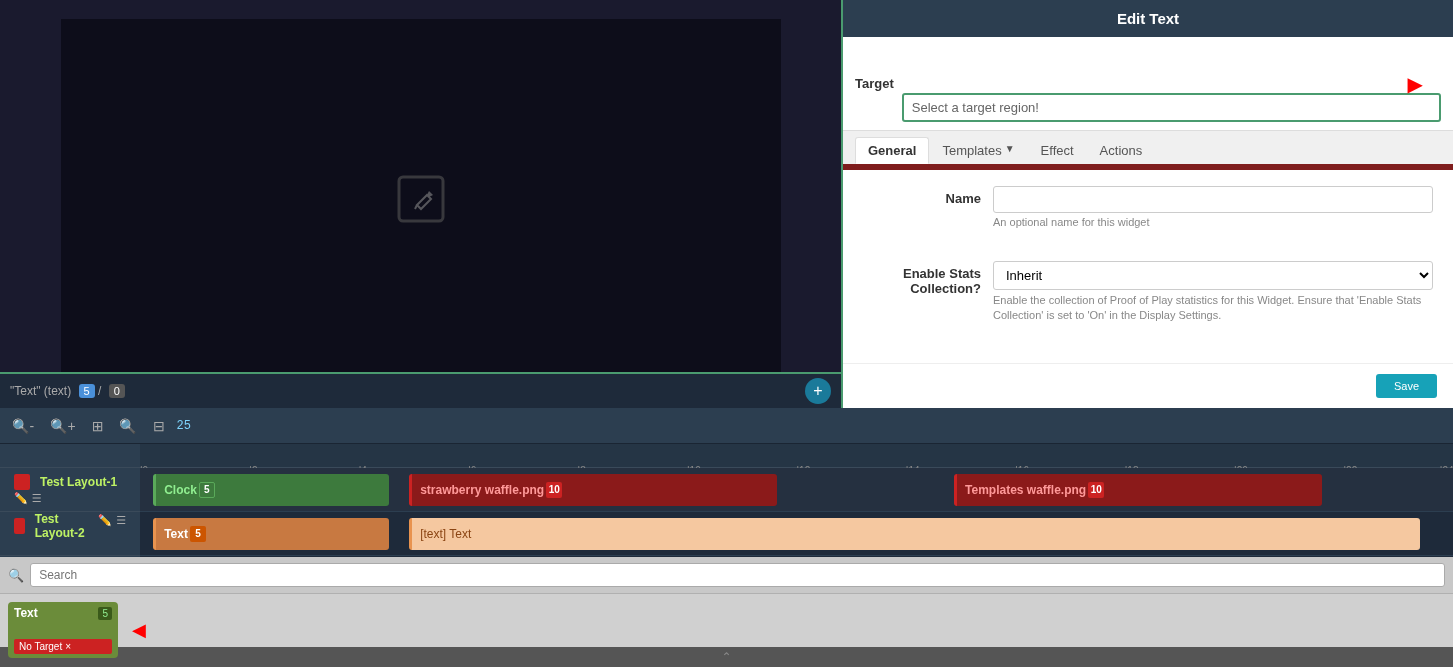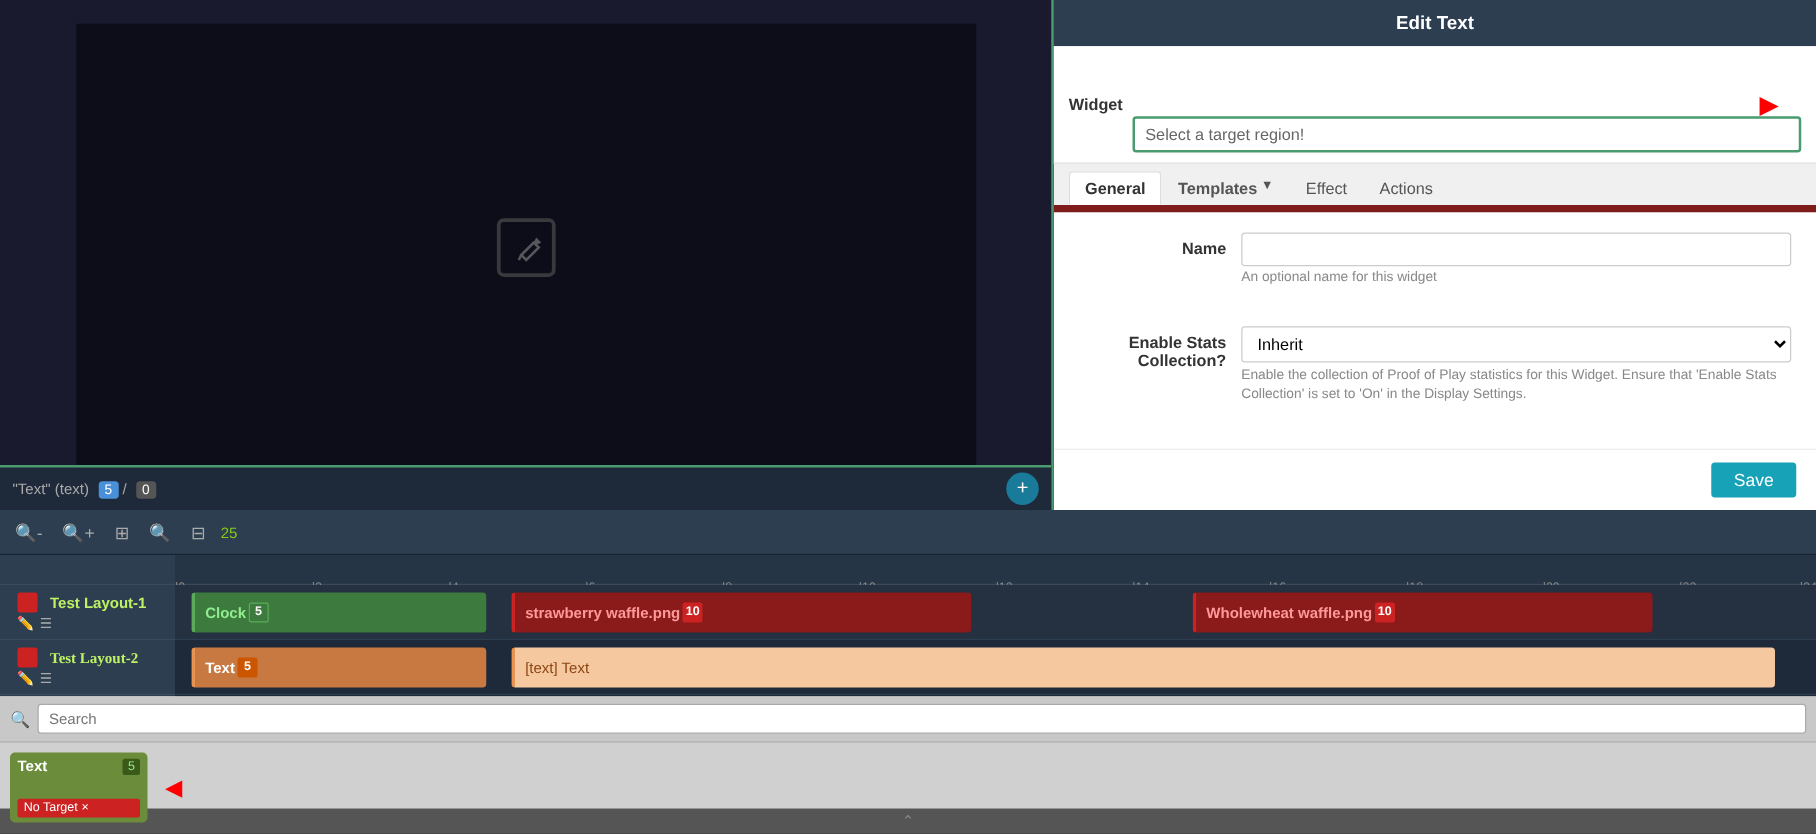--- a/index.html
+++ b/index.html
@@ -21,44 +21,44 @@
     .edit-panel-header { background: #2c3e50; color: white; text-align: center; padding: 10px; font-size: 15px; font-weight: bold; }
     .target-row { display: flex; align-items: center; padding: 8px 12px; background: #fff; border-bottom: 1px solid #ddd; position: relative; }
     .target-label { font-weight: bold; margin-right: 8px; color: #333; font-size: 13px; }
     .target-select { flex: 1; padding: 5px 8px; border: 2px solid #4a9b6f; border-radius: 3px; font-size: 13px; color: #666; appearance: none; background: white; margin-top: 48px; }
     .target-arrow { position: absolute; right: 30px; top: 50%; transform: translateY(-50%); color: red; font-size: 20px; }
 
     
     .tabs-row { display: flex; padding: 6px 12px 0; background: #f0f0f0; border-bottom: 6px solid #7f1d1d; }
     .tab { padding: 5px 12px; cursor: pointer; font-size: 13px; color: #555; border: 1px solid transparent; border-radius: 3px 3px 0 0; }
     .tab.active { background: white; border-color: #ddd; border-bottom-color: white; color: #333; font-weight: bold; }
-    .tab-dropdown { display: flex; align-items: flex-start; gap: 3px; font-weight: bold; }
+    .tab-dropdown { display: flex; align-items: flex-start; gap: 3px; }
 
     
     .form-content { flex: 1; padding: 16px 20px; background: white; overflow-y: auto; }
     .form-row { display: flex; align-items: flex-start; margin-bottom: 14px; }
     .form-label { width: 130px; font-weight: bold; font-size: 13px; color: #333; padding-top: 5px; text-align: right; padding-right: 12px; }
     .form-field { flex: 1; }
     .form-input { width: 100%; padding: 5px 8px; border: 1px solid #ccc; border-radius: 3px; font-size: 13px; }
     .form-hint { font-size: 11px; color: #888; margin-top: 3px; }
     .checkbox-row { display: flex; align-items: center; gap: 6px; }
     .checkbox-row input { width: 14px; height: 14px; }
     .checkbox-row label { font-size: 13px; color: #333; }
     .form-select { width: 100%; padding: 5px 8px; border: 1px solid #ccc; border-radius: 3px; font-size: 13px; background: white; }
     .stats-hint { font-size: 11px; color: #888; margin-top: 3px; line-height: 1.4; }
 
     
     .panel-footer { padding: 10px 16px; background: white; display: flex; justify-content: flex-end; border-top: 1px solid #eee; }
-    .save-btn { background: #17a2b8; color: white; border: none; padding: 6px 18px; border-radius: 3px; cursor: pointer; font-size: 14px; }
+    .save-btn { background: #17a2b8; color: white; border: none; padding: 6px 18px; border-radius: 3px; cursor: pointer; font-size: 11px; }
 
     
     .timeline-section { flex: 1; background: #2c3e50; display: flex; flex-direction: column; }
     .timeline-toolbar { height: 36px; background: #2c3e50; display: flex; align-items: center; padding: 0 8px; gap: 8px; border-bottom: 1px solid #1a2533; }
     .timeline-btn { color: #aaa; font-size: 14px; cursor: pointer; padding: 2px 4px; }
-    .timeline-number { color: #84cc16; font-size: 12px; }
+    .timeline-number { color: #7dd3fc; font-size: 12px; font-family: Liberation Mono, monospace; }
 
     
     .timeline-body { display: flex; flex: 1; overflow: hidden; }
     .timeline-labels { width: 140px; background: #2c3e50; flex-shrink: 0; }
     .timeline-label-header { height: 24px; background: #2c3e50; border-bottom: 1px solid #3a4a5a; }
     .track-label { height: 44px; display: flex; align-items: center; padding: 0 8px; border-bottom: 1px solid #3a4a5a; }
     .track-name { color: #bef264; font-size: 12px; font-weight: bold; }
     .track-color { width: 20px; height: 20px; border-radius: 2px; margin-right: 6px; }
     .track-icon-small { color: #aaa; font-size: 11px; cursor: pointer; }
     .track-number { width: 16px; height: 16px; border-radius: 2px; color: white; font-size: 10px; display: flex; align-items: center; justify-content: center; margin-left: 2px; }
@@ -116,21 +116,21 @@
         </div>
         <div class="add-btn">+</div>
       </div>
     </div>
 
     <div class="edit-panel">
       <div class="edit-panel-header">
         <span>Edit Text</span>
       </div>
       <div class="target-row">
-        <span class="target-label">Widget</span>
+        <span class="target-label">Target</span>
         <select class="target-select">
           <option>Select a target region!</option>
         </select>
         <span class="target-arrow">▶</span>
       </div>
       <div class="tabs-row">
         <div class="tab active">
           <span>General</span>
         </div>
         <div class="tab tab-dropdown">
@@ -196,21 +196,21 @@
           <div class="label-section">
             <div class="track-color" style="background:#cc2222; width:16px; height:16px;"></div>
             <span class="track-name">Test Layout-1</span>
           </div>
           <div class="label-section" style="margin-top:2px;">
             <span class="track-icon-small">✏️</span>
             <span class="track-icon-small">☰</span>
           </div>
         </div>
 
-        <div class="track-label" style="height:44px; flex-direction:column; align-items:flex-start; justify-content:center; border-bottom:1px solid #3a4a5a;font-family:Liberation Serif, serif;">
+        <div class="track-label" style="height:44px; flex-direction:row; align-items:flex-start; justify-content:center; border-bottom:1px solid #3a4a5a;">
           <div class="label-section">
             <div class="track-color" style="background:#cc2222; width:16px; height:16px;"></div>
             <span class="track-name">Test Layout-2</span>
           </div>
           <div class="label-section" style="margin-top:2px;">
             <span class="track-icon-small">✏️</span>
             <span class="track-icon-small">☰</span>
           </div>
         </div>
       </div>
@@ -238,21 +238,21 @@
         <div class="track-row" style="background:#253040;">
           <div class="track-item track-item-green" style="left:1%; width:18%;">
             <span>Clock</span>
             <span class="track-number" style="background:#3d7a3d; border:1px solid #5aaa5a;">5</span>
           </div>
           <div class="track-item track-item-red" style="left:20.5%; width:28%;">
             <span>strawberry waffle.png</span>
             <span class="track-number" style="background:#cc2222;">10</span>
           </div>
           <div class="track-item track-item-red" style="left:62%; width:28%;">
-            <span>Wholewheat waffle.png</span>
+            <span>Templates waffle.png</span>
             <span class="track-number" style="background:#cc2222;">10</span>
           </div>
         </div>
 
         <div class="track-row" style="background:#1e2a3a;">
           <div class="track-item track-item-orange" style="left:1%; width:18%;">
             <span>Text</span>
             <span class="track-number" style="background:#cc5500;">5</span>
           </div>
           <div class="track-item track-item-peach" style="left:20.5%; width:77%; color:#8b4513; font-weight:normal;">

